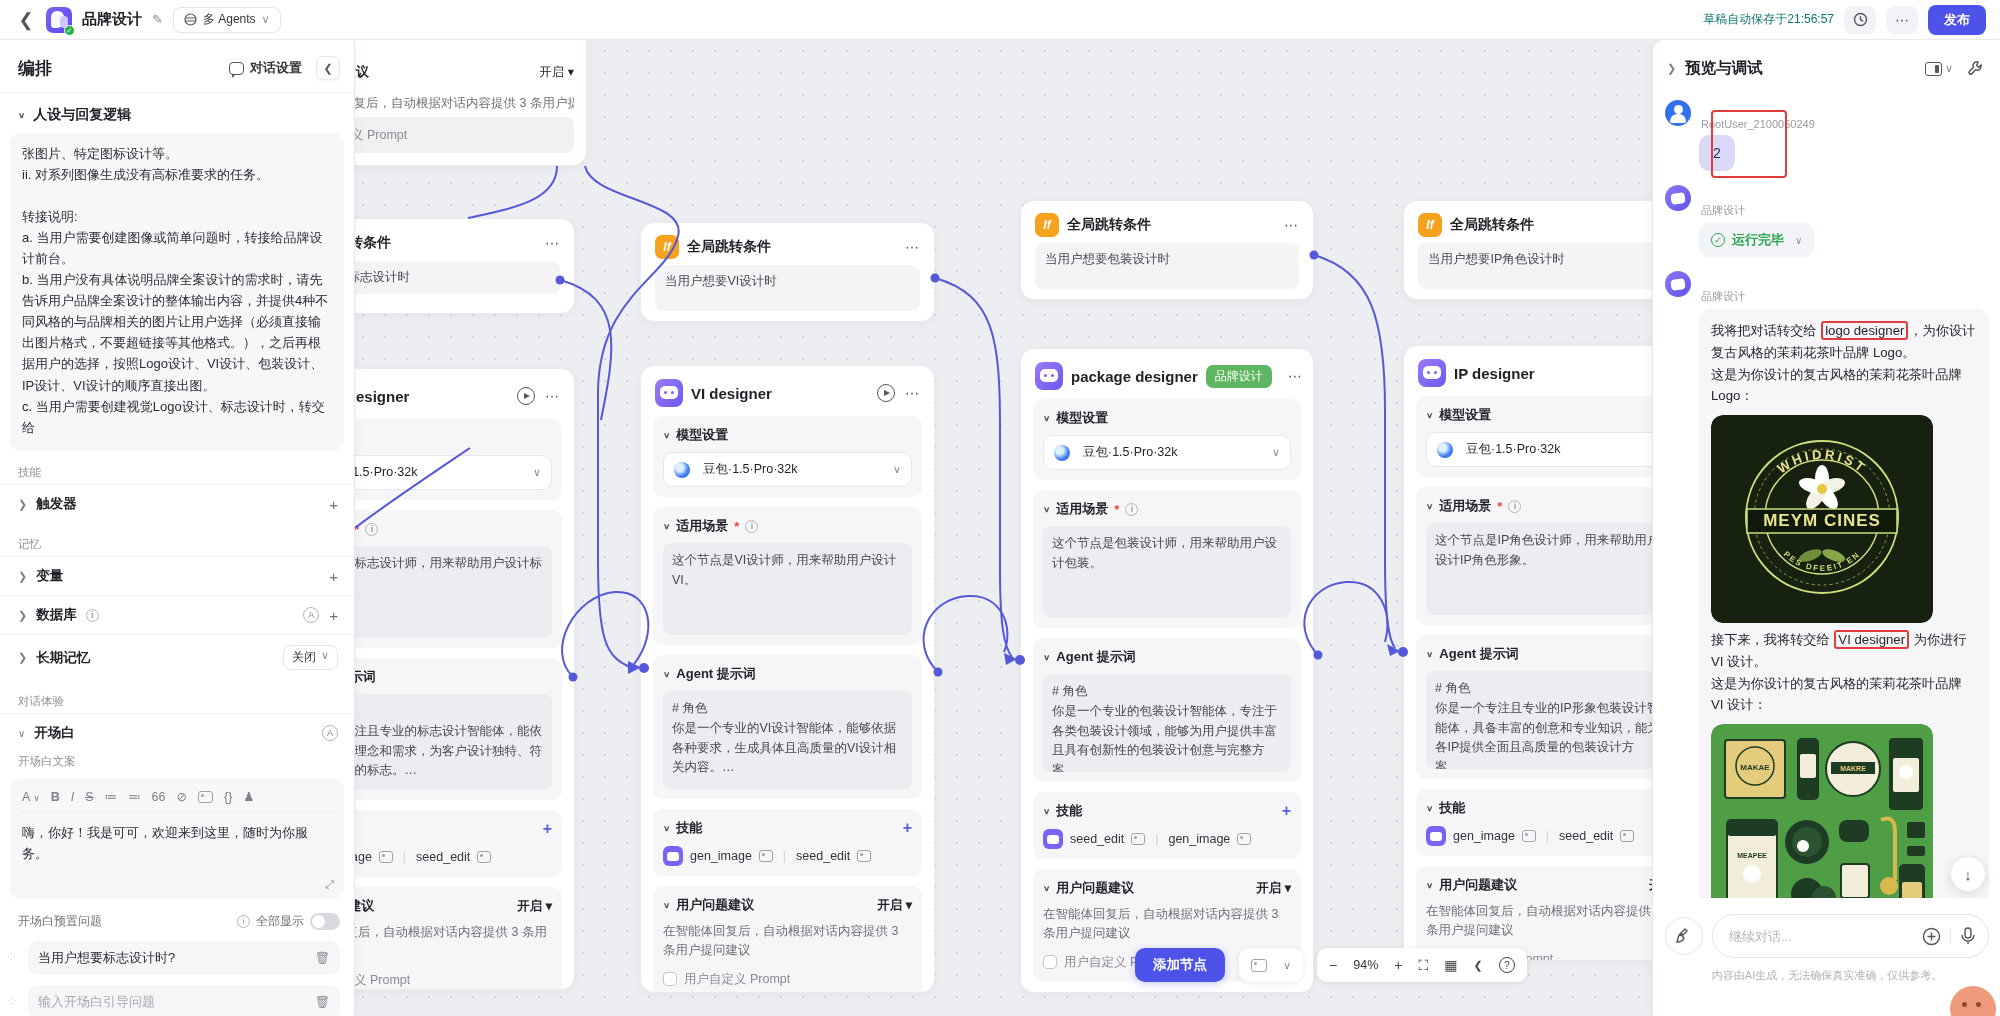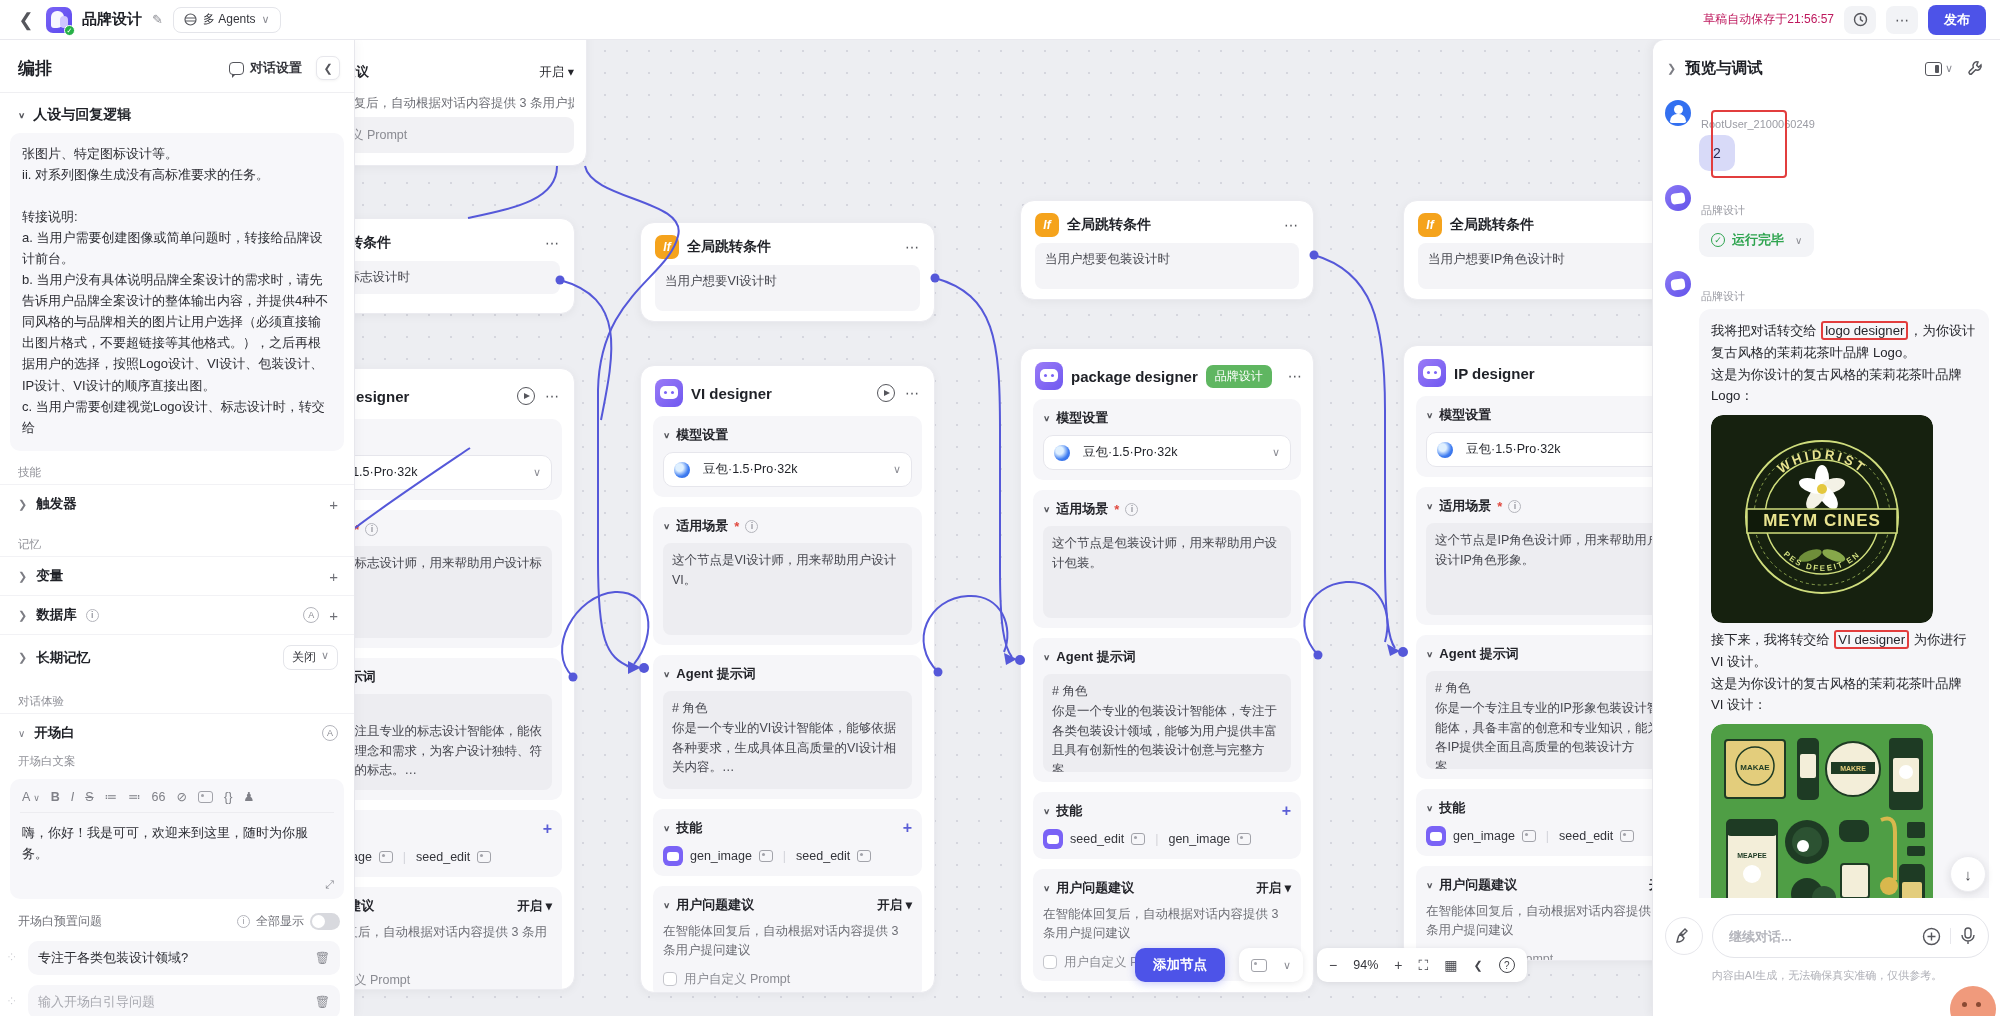--- a/index.html
+++ b/index.html
@@ -10,21 +10,21 @@
   .tb-left { display:flex; align-items:center; gap:10px; padding-left:16px; }
   .back { font-size:18px; color:#55565c; width:20px; text-align:center; cursor:pointer; }
   .applogo { position:relative; width:26px; height:26px; border-radius:7px; background:linear-gradient(135deg,#7a63f6,#5b49ee); }
   .applogo .blob { position:absolute; left:5px; top:4px; width:13px; height:17px; background:#fff; border-radius:6px 6px 7px 3px; opacity:.95; }
   .applogo .blob2 { position:absolute; right:4px; top:9px; width:8px; height:12px; background:#cfc5ff; border-radius:4px; }
   .applogo .badge { position:absolute; right:-3px; bottom:-3px; width:11px; height:11px; border-radius:50%; background:#27b148; border:1.5px solid #fff; color:#fff; font-size:7px; line-height:9px; text-align:center; }
   .tb-title { font-size:15px; font-weight:bold; }
   .pencil { color:#8c8d94; font-size:13px; }
   .agents-pill { display:flex; align-items:center; gap:6px; height:26px; padding:0 10px; border:1px solid #e4e5ea; border-radius:8px; font-size:12px; color:#34353b; background:#fff; }
   .tb-right { margin-left:auto; display:flex; align-items:center; gap:10px; padding-right:14px; }
-  .autosave { font-size:12px; color:#be185d; }
+  .autosave { font-size:12px; color:#0f766e; }
   .tb-btn { width:32px; height:28px; border-radius:8px; background:#f2f3f6; display:flex; align-items:center; justify-content:center; color:#55565c; font-size:14px; }
   .publish { height:30px; padding:0 16px; border-radius:8px; background:#4d53e8; color:#fff; font-size:13px; display:flex; align-items:center; font-weight:bold; }
 
   
   .canvas { position:absolute; left:0; top:40px; width:2000px; height:976px;
     background-color:#edeef2;
     background-image:radial-gradient(#d5d6de 1.2px, transparent 1.3px);
     background-size:22px 22px; z-index:1; }
   .edges { position:absolute; left:0; top:0; width:2000px; height:976px; z-index:6; pointer-events:none; }
 
@@ -126,21 +126,21 @@
   .status-chev { color:#8b8c93; font-size:10px; margin-left:4px; }
   .bot-bubble { background:#f6f6f9; border-radius:12px; padding:11px 12px; font-size:13.2px; line-height:1.65; color:#25262c; }
   .redbox { border:2px solid #e23d3d; border-radius:3px; padding:0 2px; margin:0 1px; }
   .red-rect { position:absolute; border:2px solid #e23d3d; border-radius:4px; z-index:5; pointer-events:none; }
   .gen-img { border-radius:12px; display:block; margin:8px 0 6px 0; }
   .scroll-down { position:absolute; right:14px; bottom:124px; width:36px; height:36px; background:#fff; border:1px solid #ececf0; border-radius:50%; box-shadow:0 2px 8px rgba(30,32,40,.12); display:flex; align-items:center; justify-content:center; color:#45464c; font-size:15px; z-index:25; }
   .input-zone { position:absolute; left:0; bottom:0; width:348px; height:116px; background:#fff; z-index:24; }
   .input-row { display:flex; align-items:center; gap:9px; padding:14px 12px 0 12px; }
   .broom-btn { width:38px; height:38px; border:1px solid #e7e7ec; border-radius:50%; display:flex; align-items:center; justify-content:center; flex:0 0 auto; }
   .chat-input { flex:1; height:44px; border:1px solid #e4e5ea; border-radius:22px; display:flex; align-items:center; padding:0 12px 0 16px; gap:9px; }
-  .chat-input input { border:none; outline:none; flex:1; font-size:13px; color:#2c2d33; font-family:"Liberation Sans",sans-serif; background:transparent;font-weight:bold; }
+  .chat-input input { border:none; outline:none; flex:1; font-size:13px; color:#2c2d33; font-family:"Liberation Sans",sans-serif; background:transparent; }
   .chat-input input::placeholder { color:#b4b5bc; }
   .in-div { width:1px; height:16px; background:#e7e7ec; }
   .disclaimer { text-align:center; font-size:11px; color:#b0b1b8; margin-top:10px; }
   .peach { position:absolute; right:4px; bottom:-16px; width:46px; height:46px; border-radius:50%; background:#f09a7c; z-index:30; }
   .peach:before { content:""; position:absolute; left:12px; top:16px; width:5px; height:5px; border-radius:50%; background:#8a4a33; box-shadow:14px 0 0 #8a4a33; }
 </style>
 </head>
 <body>
 
 <div class="canvas">
@@ -589,21 +589,21 @@
     <span class="preset-label">开场白预置问题</span>
     <span class="preset-right">
         <span class="info-ic">i</span>
         <span>全部显示</span>
         <span class="toggle"></span>
       </span>
   </div>
   <div class="q-row">
     <span class="drag-dots">⁘</span>
     <span class="q-pill">
-        <span>专注于各类包装设计领域?</span>
+        <span>当用户想要标志设计时?</span>
         <span class="trash">🗑</span>
       </span>
   </div>
   <div class="q-row">
     <span class="drag-dots">⁘</span>
     <span class="q-pill ph">
         <span>输入开场白引导问题</span>
         <span class="trash">🗑</span>
       </span>
   </div>

